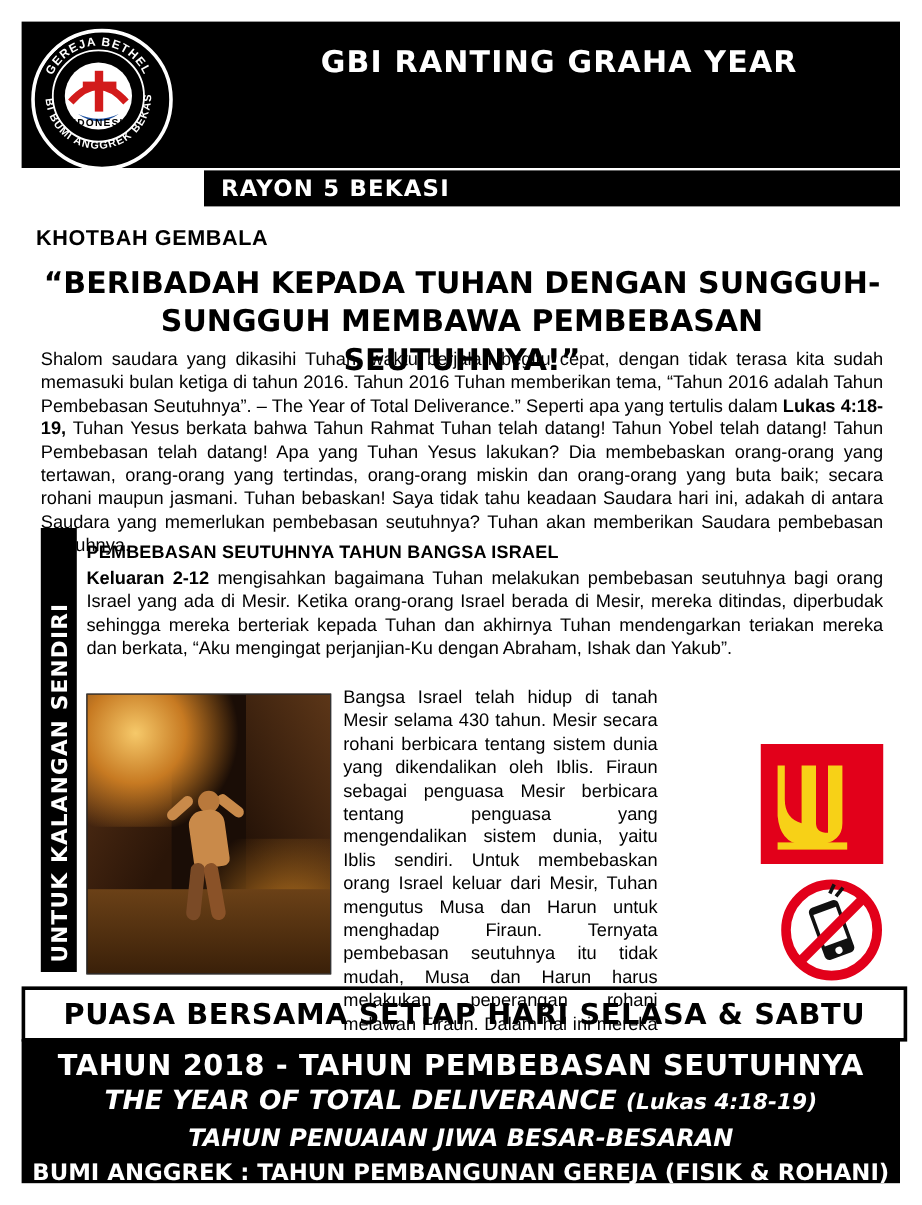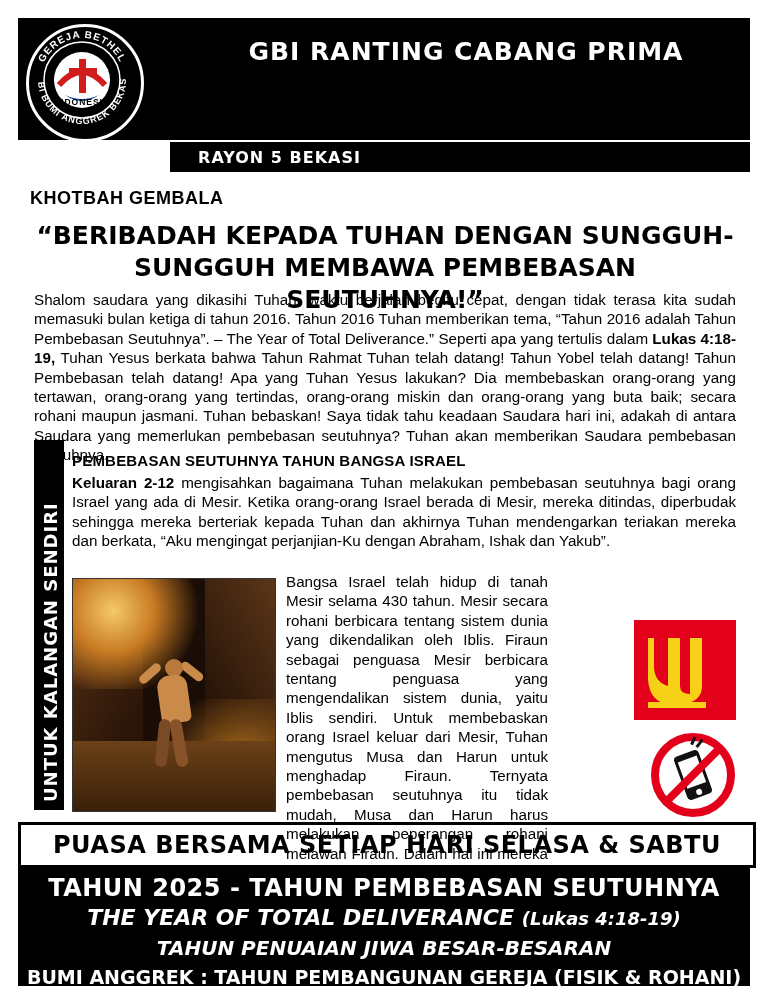--- a/index.html
+++ b/index.html
@@ -44,21 +44,21 @@
     font-weight:bold;font-size:25px;line-height:28px;
     color:#ffffff;letter-spacing:1px;margin:0;
   }
   .edition-bar{
     position:absolute;left:170px;top:142px;width:580px;height:30px;
     background:#000;color:#fff;
     display:flex;align-items:center;justify-content:center;
   }
   .edition-bar .rayon{
     font-family:"DejaVu Sans", sans-serif;
-    font-weight:bold;font-size:16px;letter-spacing:1px;
+    font-weight:bold;font-size:19px;letter-spacing:1px;
   }
   .edition-bar .edisi{
     font-family:"DejaVu Sans", sans-serif;
     font-weight:bold;font-size:16px;margin-left:6px;margin-top:45px;
   }
 
   
   .khotbah{
     position:absolute;left:30px;top:188px;
     font-weight:bold;font-size:18px;letter-spacing:0.5px;
@@ -206,21 +206,21 @@
     font-weight:bold;font-size:19px;margin-top:6px;
   }
 </style>
 </head>
 <body>
 
 <div class="page">
 
   <div class="masthead">
     <div class="title-block">
-      <div class="sub-title2">GBI RANTING CABANG PRIMA</div>
+      <div class="sub-title2">GBI RANTING GRAHA YEAR</div>
     </div>
   </div>
 
   <div class="logo">
     <svg width="106" height="106" viewBox="0 0 106 106">
       <circle cx="53" cy="53" r="52" fill="#000"></circle>
       <circle cx="53" cy="53" r="38" fill="none" stroke="#fff" stroke-width="1.5"></circle>
       <circle cx="53" cy="53" r="28" fill="#fff"></circle>
       <path d="M30 58 q23 -26 46 0" fill="none" stroke="#d21b1b" stroke-width="6"></path>
       <rect x="50" y="32" width="7" height="34" fill="#d21b1b"></rect>
@@ -295,19 +295,19 @@
       </g>
       <line x1="16" y1="70" x2="70" y2="16" stroke="#e2001a" stroke-width="8"></line>
     </svg>
   </div>
 
   <div class="puasa">
     <span>PUASA BERSAMA SETIAP HARI SELASA &amp; SABTU</span>
   </div>
 
   <div class="footer">
-    <div class="l1">TAHUN 2025  -  TAHUN PEMBEBASAN SEUTUHNYA</div>
+    <div class="l1">TAHUN 2018  -  TAHUN PEMBEBASAN SEUTUHNYA</div>
     <div class="l2"><span>THE YEAR OF TOTAL DELIVERANCE</span> <span class="ref">(Lukas 4:18-19)</span></div>
     <div class="l3">TAHUN PENUAIAN JIWA BESAR-BESARAN</div>
     <div class="l4">BUMI ANGGREK : TAHUN PEMBANGUNAN GEREJA (FISIK &amp; ROHANI)</div>
   </div>
 
 </div>
 
 </body></html>

